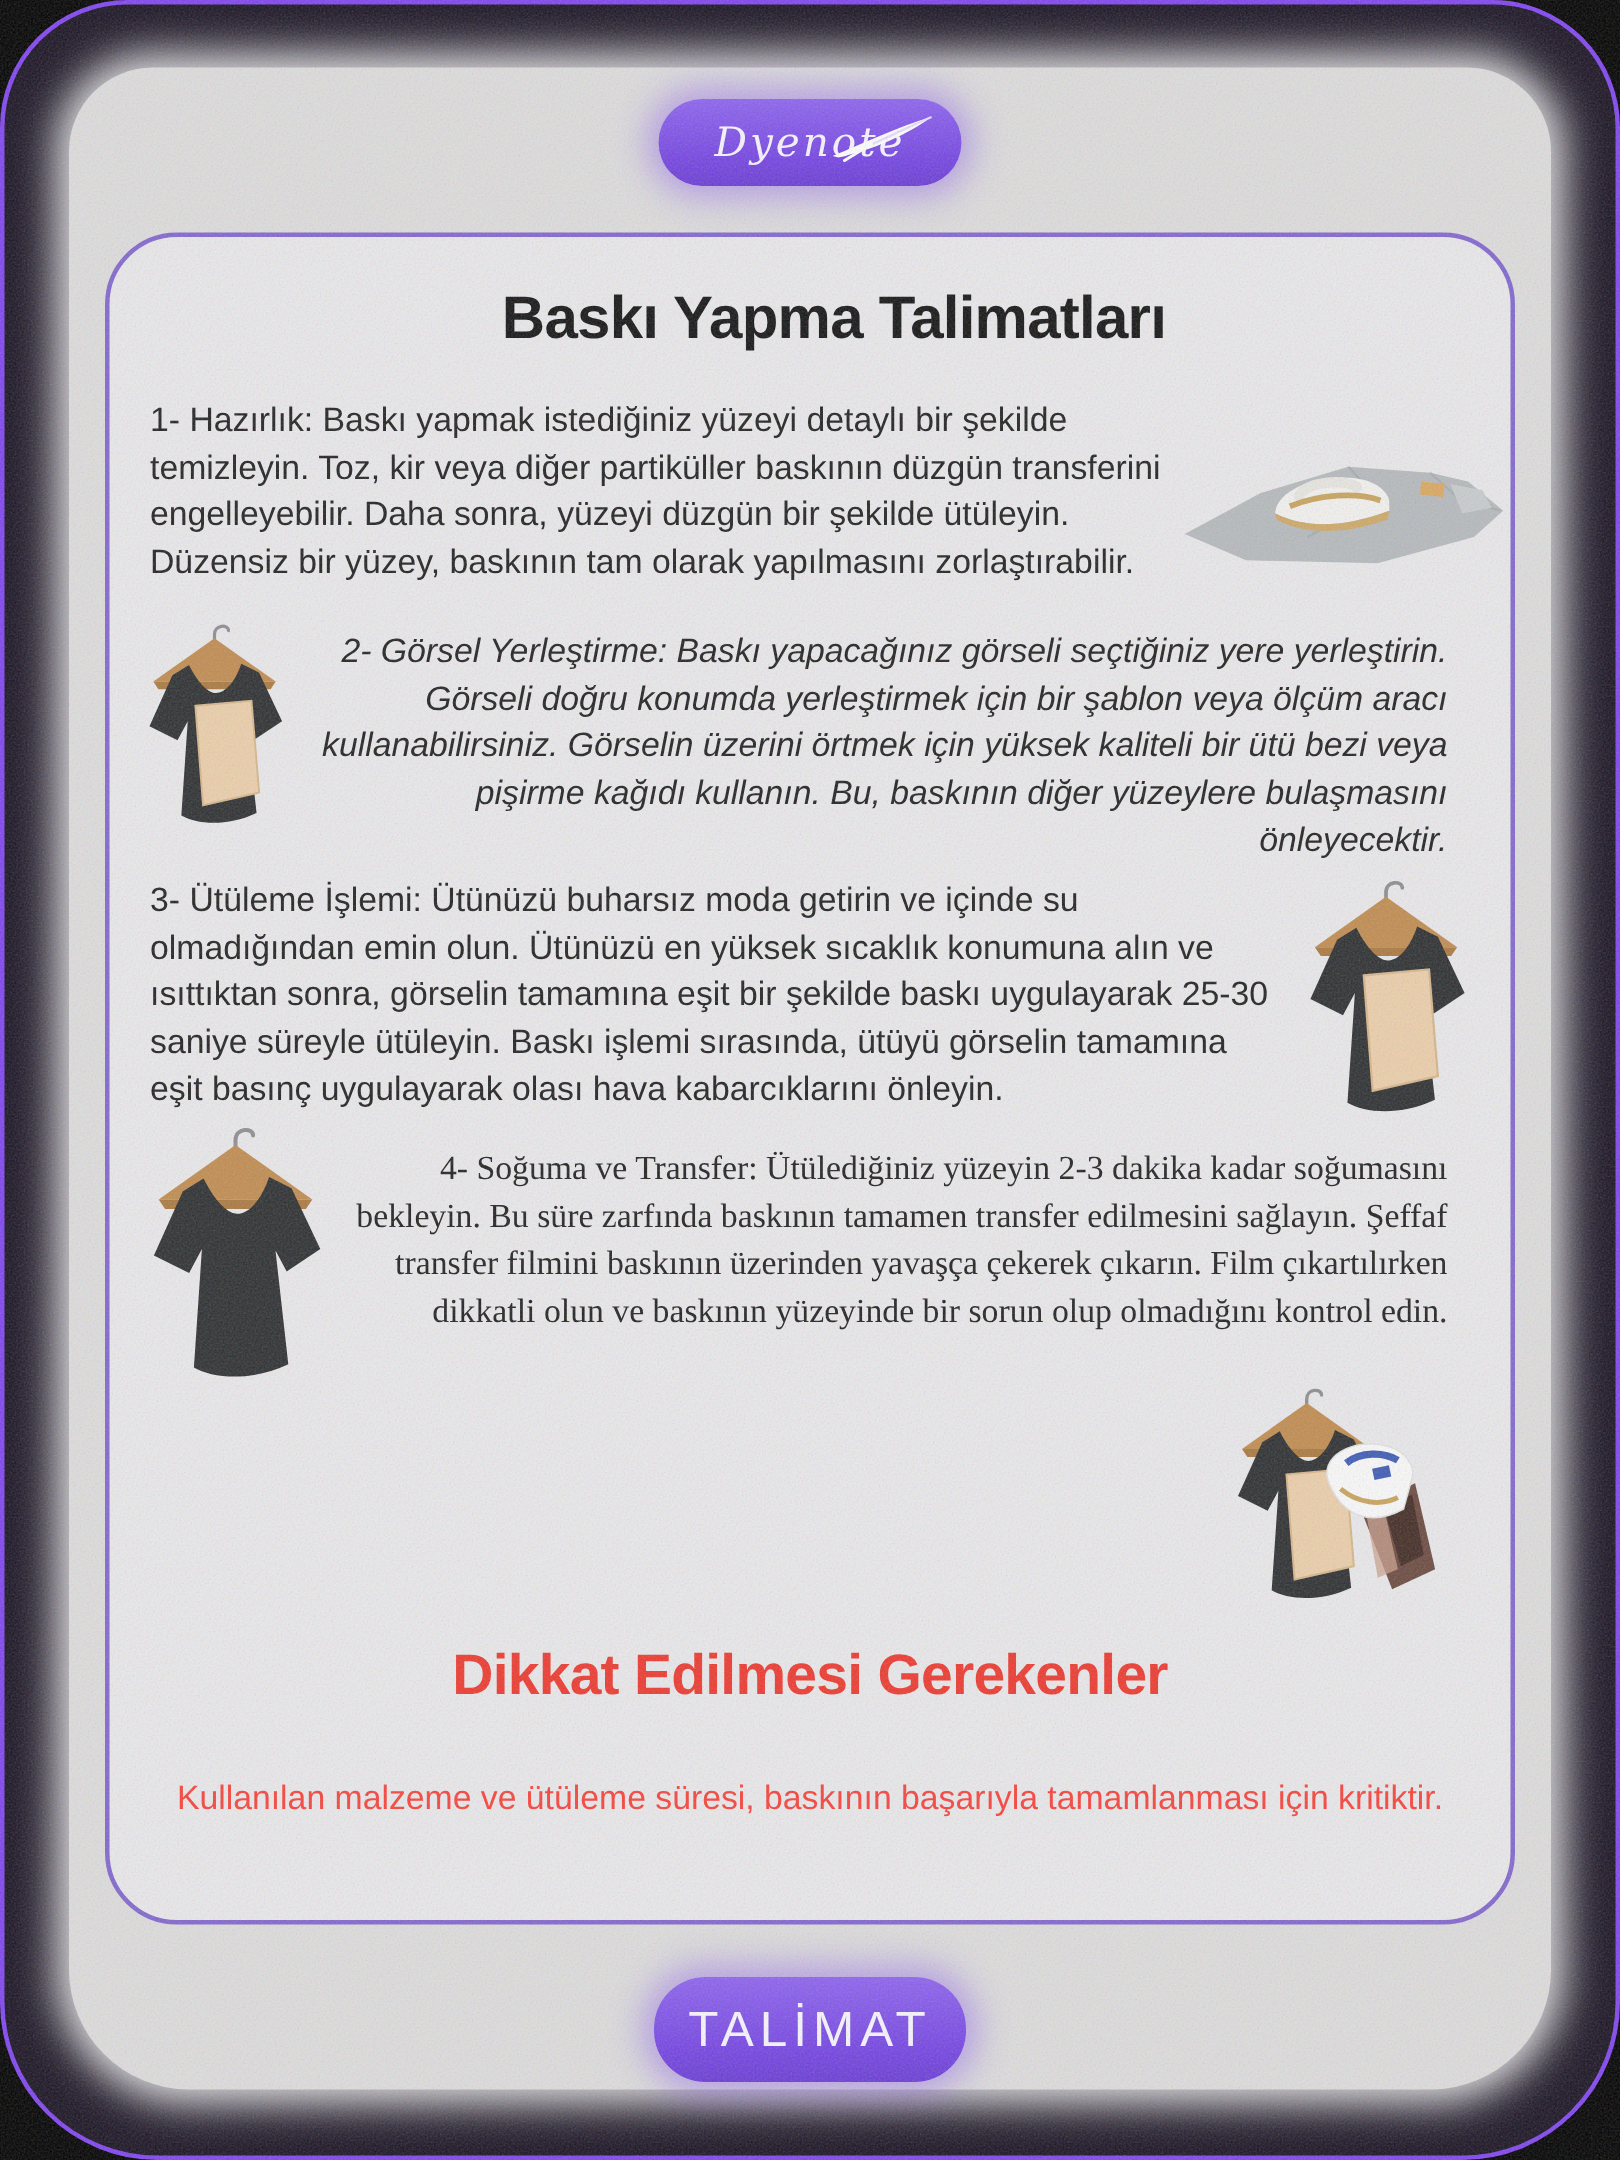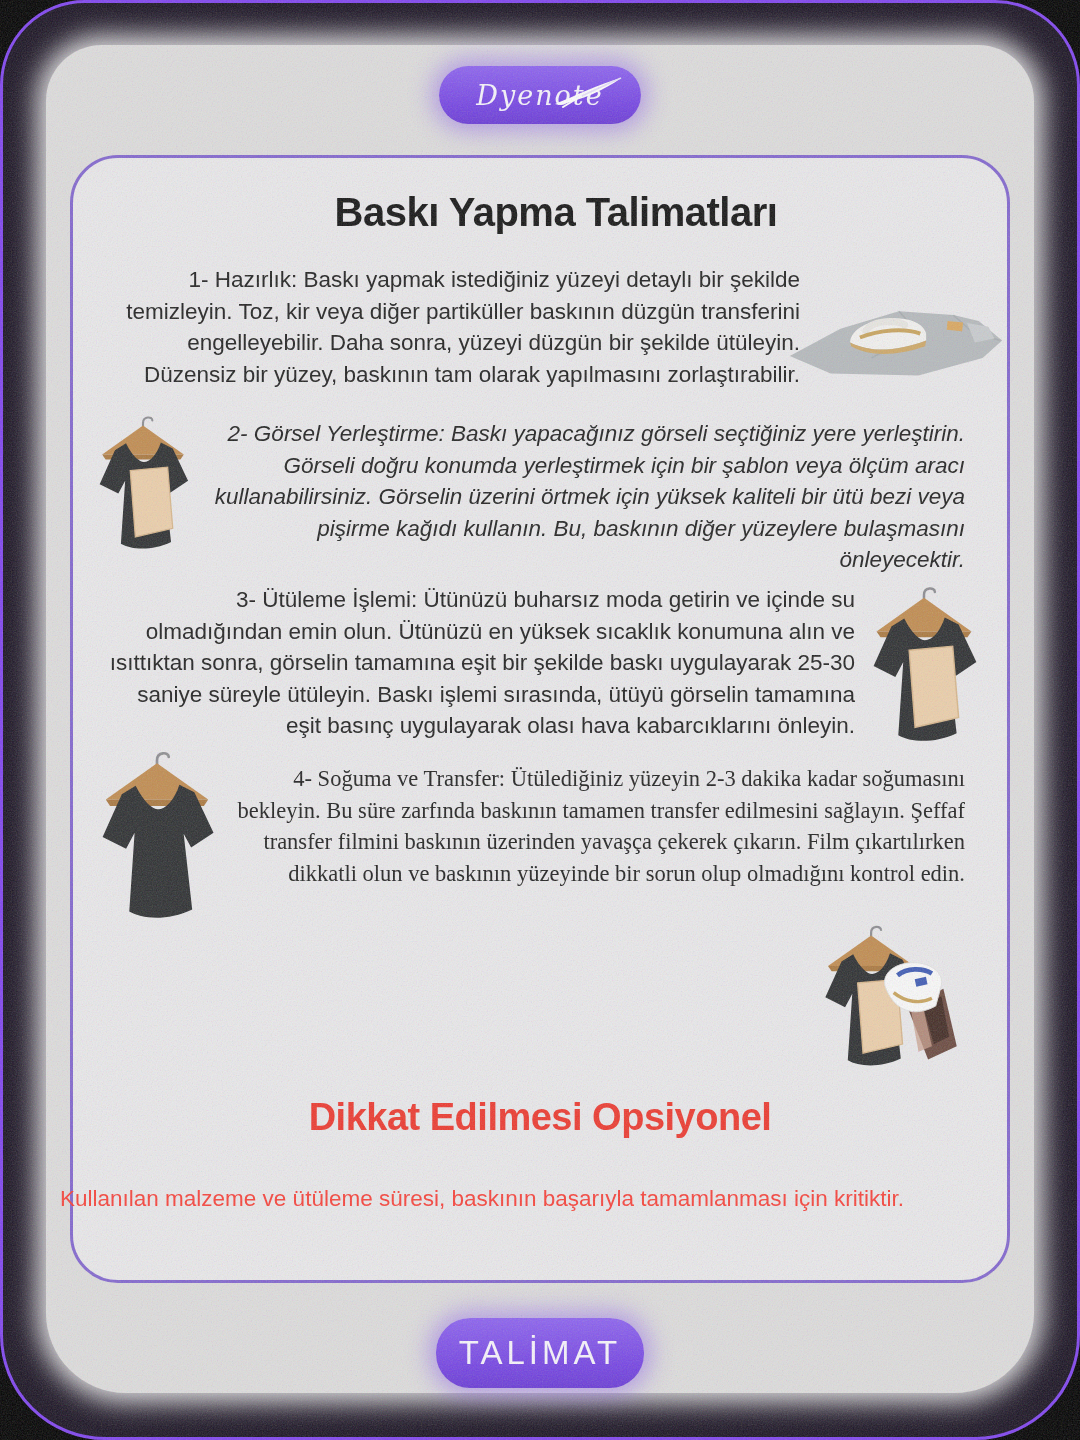--- a/index.html
+++ b/index.html
@@ -26,38 +26,38 @@
 
   
   .content-card{position:absolute;left:70px;top:155px;width:940px;height:1128px;
       border:3px solid #8266cf;border-radius:48px;box-sizing:border-box;
       background:rgba(244,242,246,.55);}
 
   .page-title{position:absolute;left:0;right:0;top:190px;text-align:center;
       font-size:40px;font-weight:700;color:#141414;letter-spacing:-.5px;margin-left:32px;}
 
   .step{position:absolute;font-size:22.5px;line-height:31.5px;color:#212121;}
-  .step.left{text-align:right;}
+  .step.left{text-align:left;}
   .step.right{text-align:right;}
   #step1{left:100px;top:264px;width:700px;}
   #step2{left:205px;top:418px;width:760px;font-style:italic;}
   #step3{left:100px;top:584px;width:755px;}
   #step4{left:205px;top:763px;width:760px;font-family:Liberation Serif, serif;}
   #step5{left:100px;top:952px;width:735px;}
 
   .img{position:absolute;}
   #img-iron{left:780px;top:282px;width:228px;height:112px;}
   #img-shirt-a{left:92px;top:397px;width:102px;height:176px;}
   #img-shirt-b{left:863px;top:583px;width:122px;height:168px;}
   #img-shirt-c{left:93px;top:745px;width:128px;height:186px;}
   #img-shirt-d{left:812px;top:920px;width:150px;height:172px;}
 
   .warning-title{position:absolute;left:0;right:0;top:1096px;text-align:center;
       font-size:38px;font-weight:700;color:#ed392f;letter-spacing:-.5px;}
-  .warning-text{position:absolute;left:60px;right:60px;top:1182px;
+  .warning-text{position:absolute;left:60px;right:60px;top:1182px;text-align:center;
       font-size:22.5px;line-height:34px;color:#f8423a;}
 
   .talimat-button{position:absolute;left:50%;transform:translateX(-50%);top:1318px;
       width:208px;height:70px;border-radius:34px;
       background:linear-gradient(180deg,#8d63f0 0%,#7443e3 70%,#6a3bd6 100%);
       box-shadow:0 0 22px 8px rgba(130,80,240,.45);
       display:flex;align-items:center;justify-content:center;}
   .talimat-label{color:#fff;font-size:33px;letter-spacing:4px;font-weight:400;opacity:.95;}
 
   .noise{position:absolute;inset:0;width:1080px;height:1440px;opacity:.45;
@@ -139,21 +139,21 @@
     </g>
     <path d="M96 90 L134 72 L148 132 L118 146 Z" fill="#6b4a40"></path>
     <path d="M112 88 L132 80 L140 122 L124 130 Z" fill="#3c2721" opacity=".85"></path>
     <path d="M100 94 L112 88 L122 132 L108 138 Z" fill="#caa08e" opacity=".75"></path>
     <path d="M74 72 C66 54 90 40 114 46 C128 50 134 60 132 68 L126 90 C104 102 84 96 74 72 Z" fill="#fafafa" stroke="#e2e2e2"></path>
     <path d="M86 58 C96 50 112 50 122 56" stroke="#3f5bb5" stroke-width="5" fill="none"></path>
     <path d="M82 76 C94 86 110 88 122 82" stroke="#c9a45e" stroke-width="3.5" fill="none"></path>
     <rect x="104" y="62" width="12" height="8" fill="#3f5bb5" transform="rotate(-12 104 62)"></rect>
   </svg>
 
-  <div class="warning-title">Dikkat Edilmesi Opsiyonel</div>
+  <div class="warning-title">Dikkat Edilmesi Gerekenler</div>
   <div class="warning-text">
     <div>Kullanılan malzeme ve ütüleme süresi, baskının başarıyla tamamlanması için kritiktir.</div>
   </div>
 
   <div class="talimat-button">
     <span class="talimat-label">TALİMAT</span>
   </div>
 
   <svg class="noise" aria-hidden="true">
     <filter id="grain">

